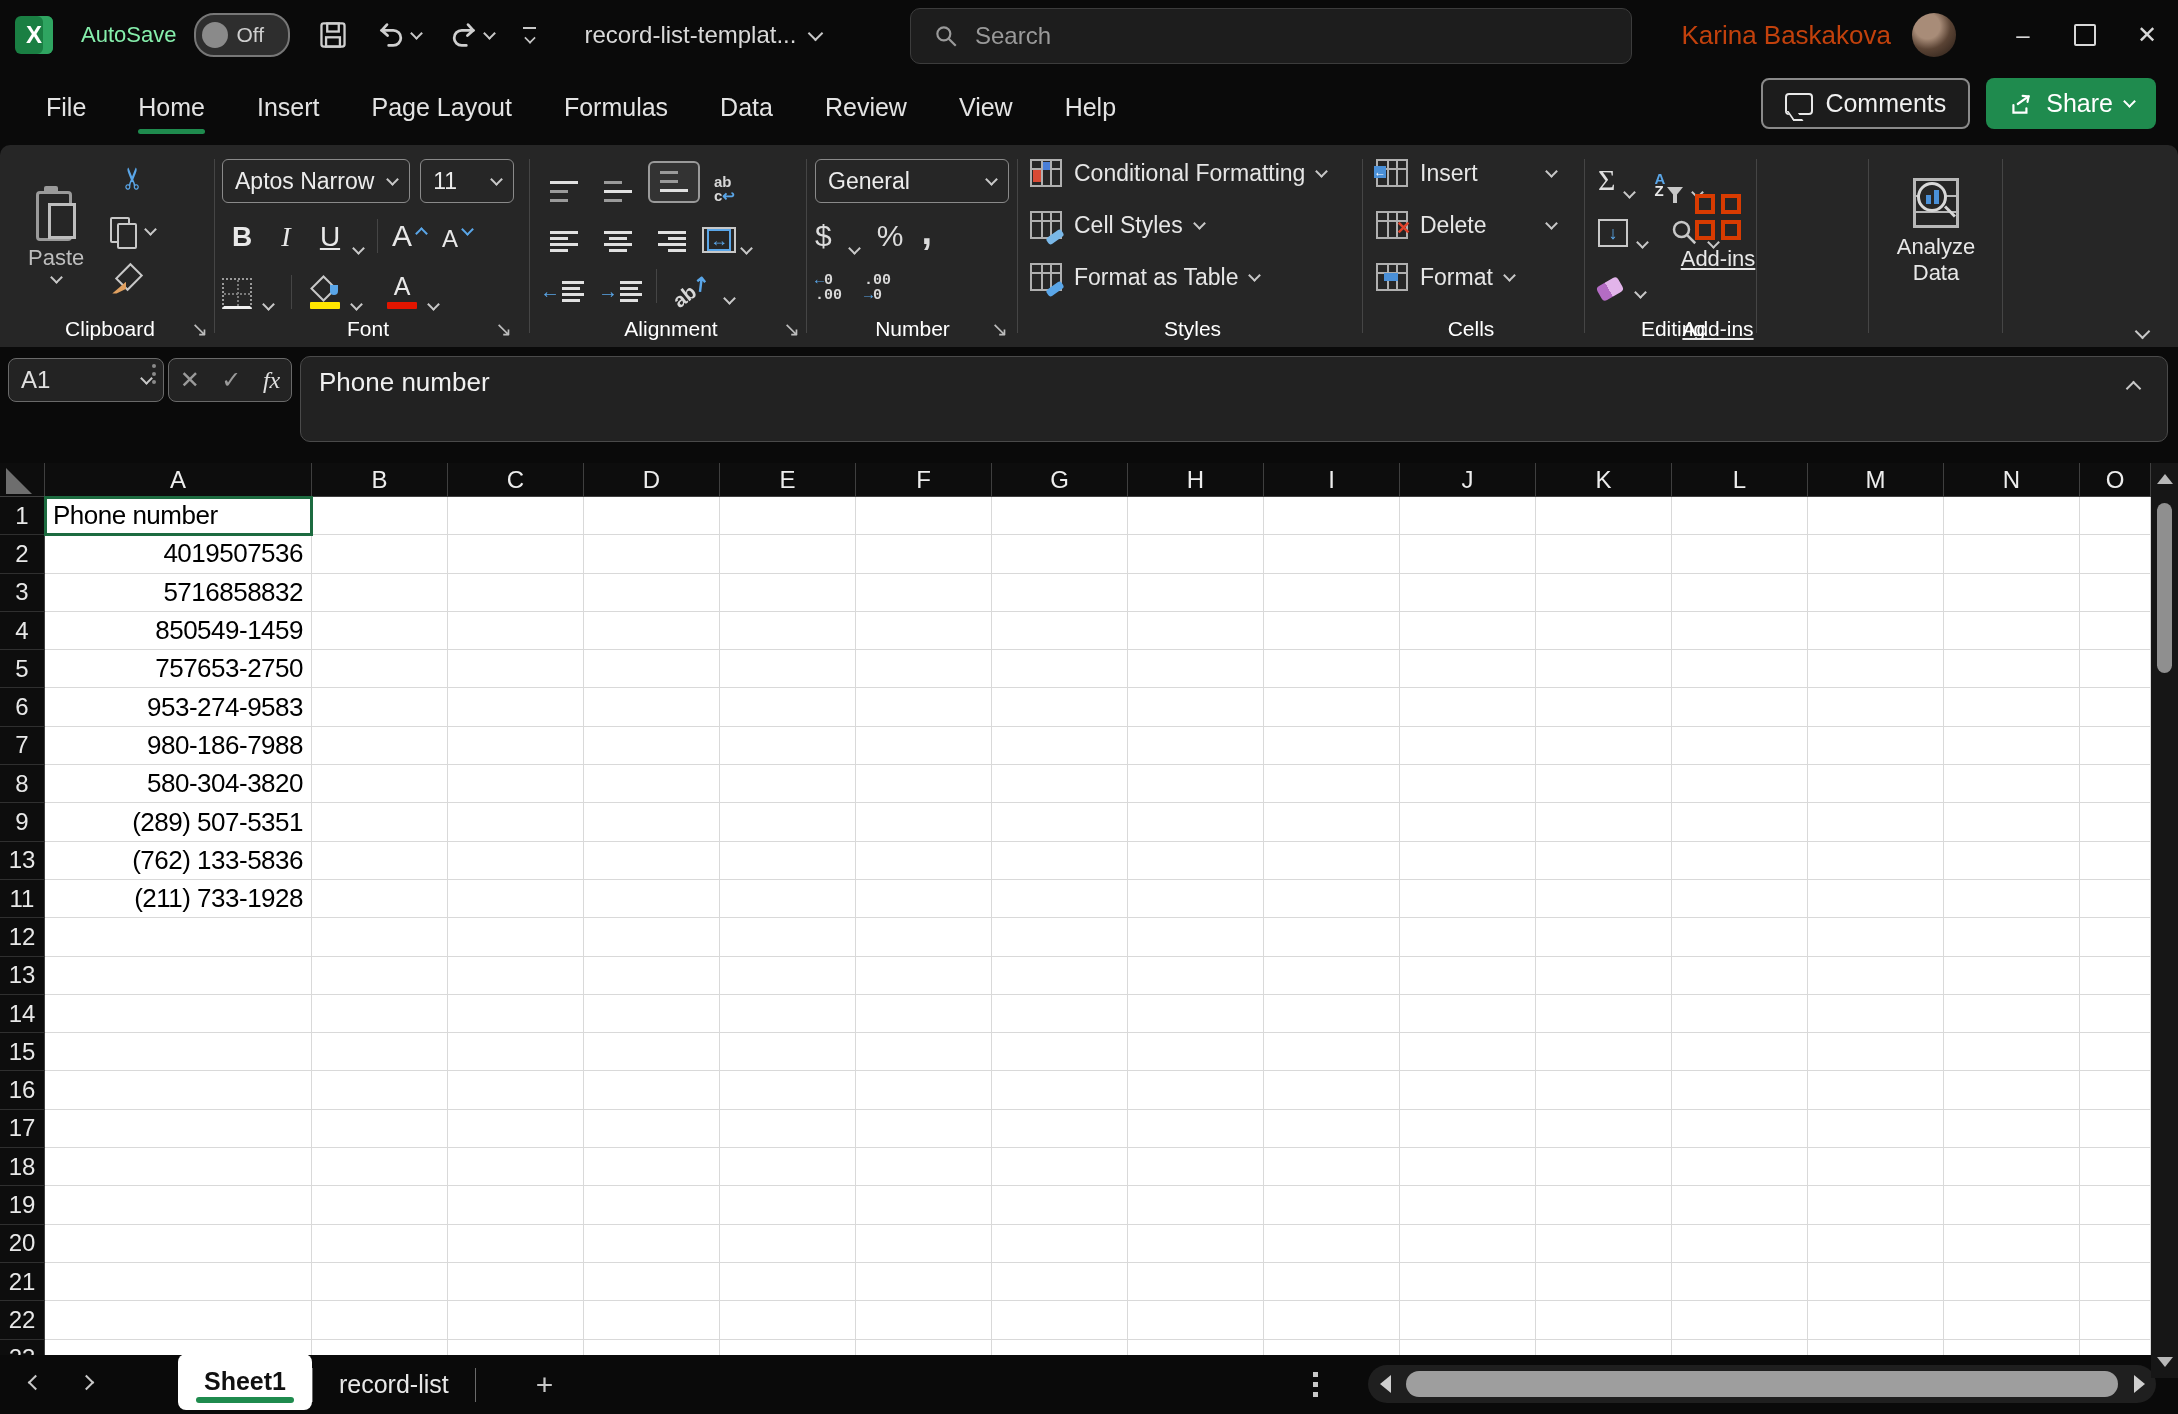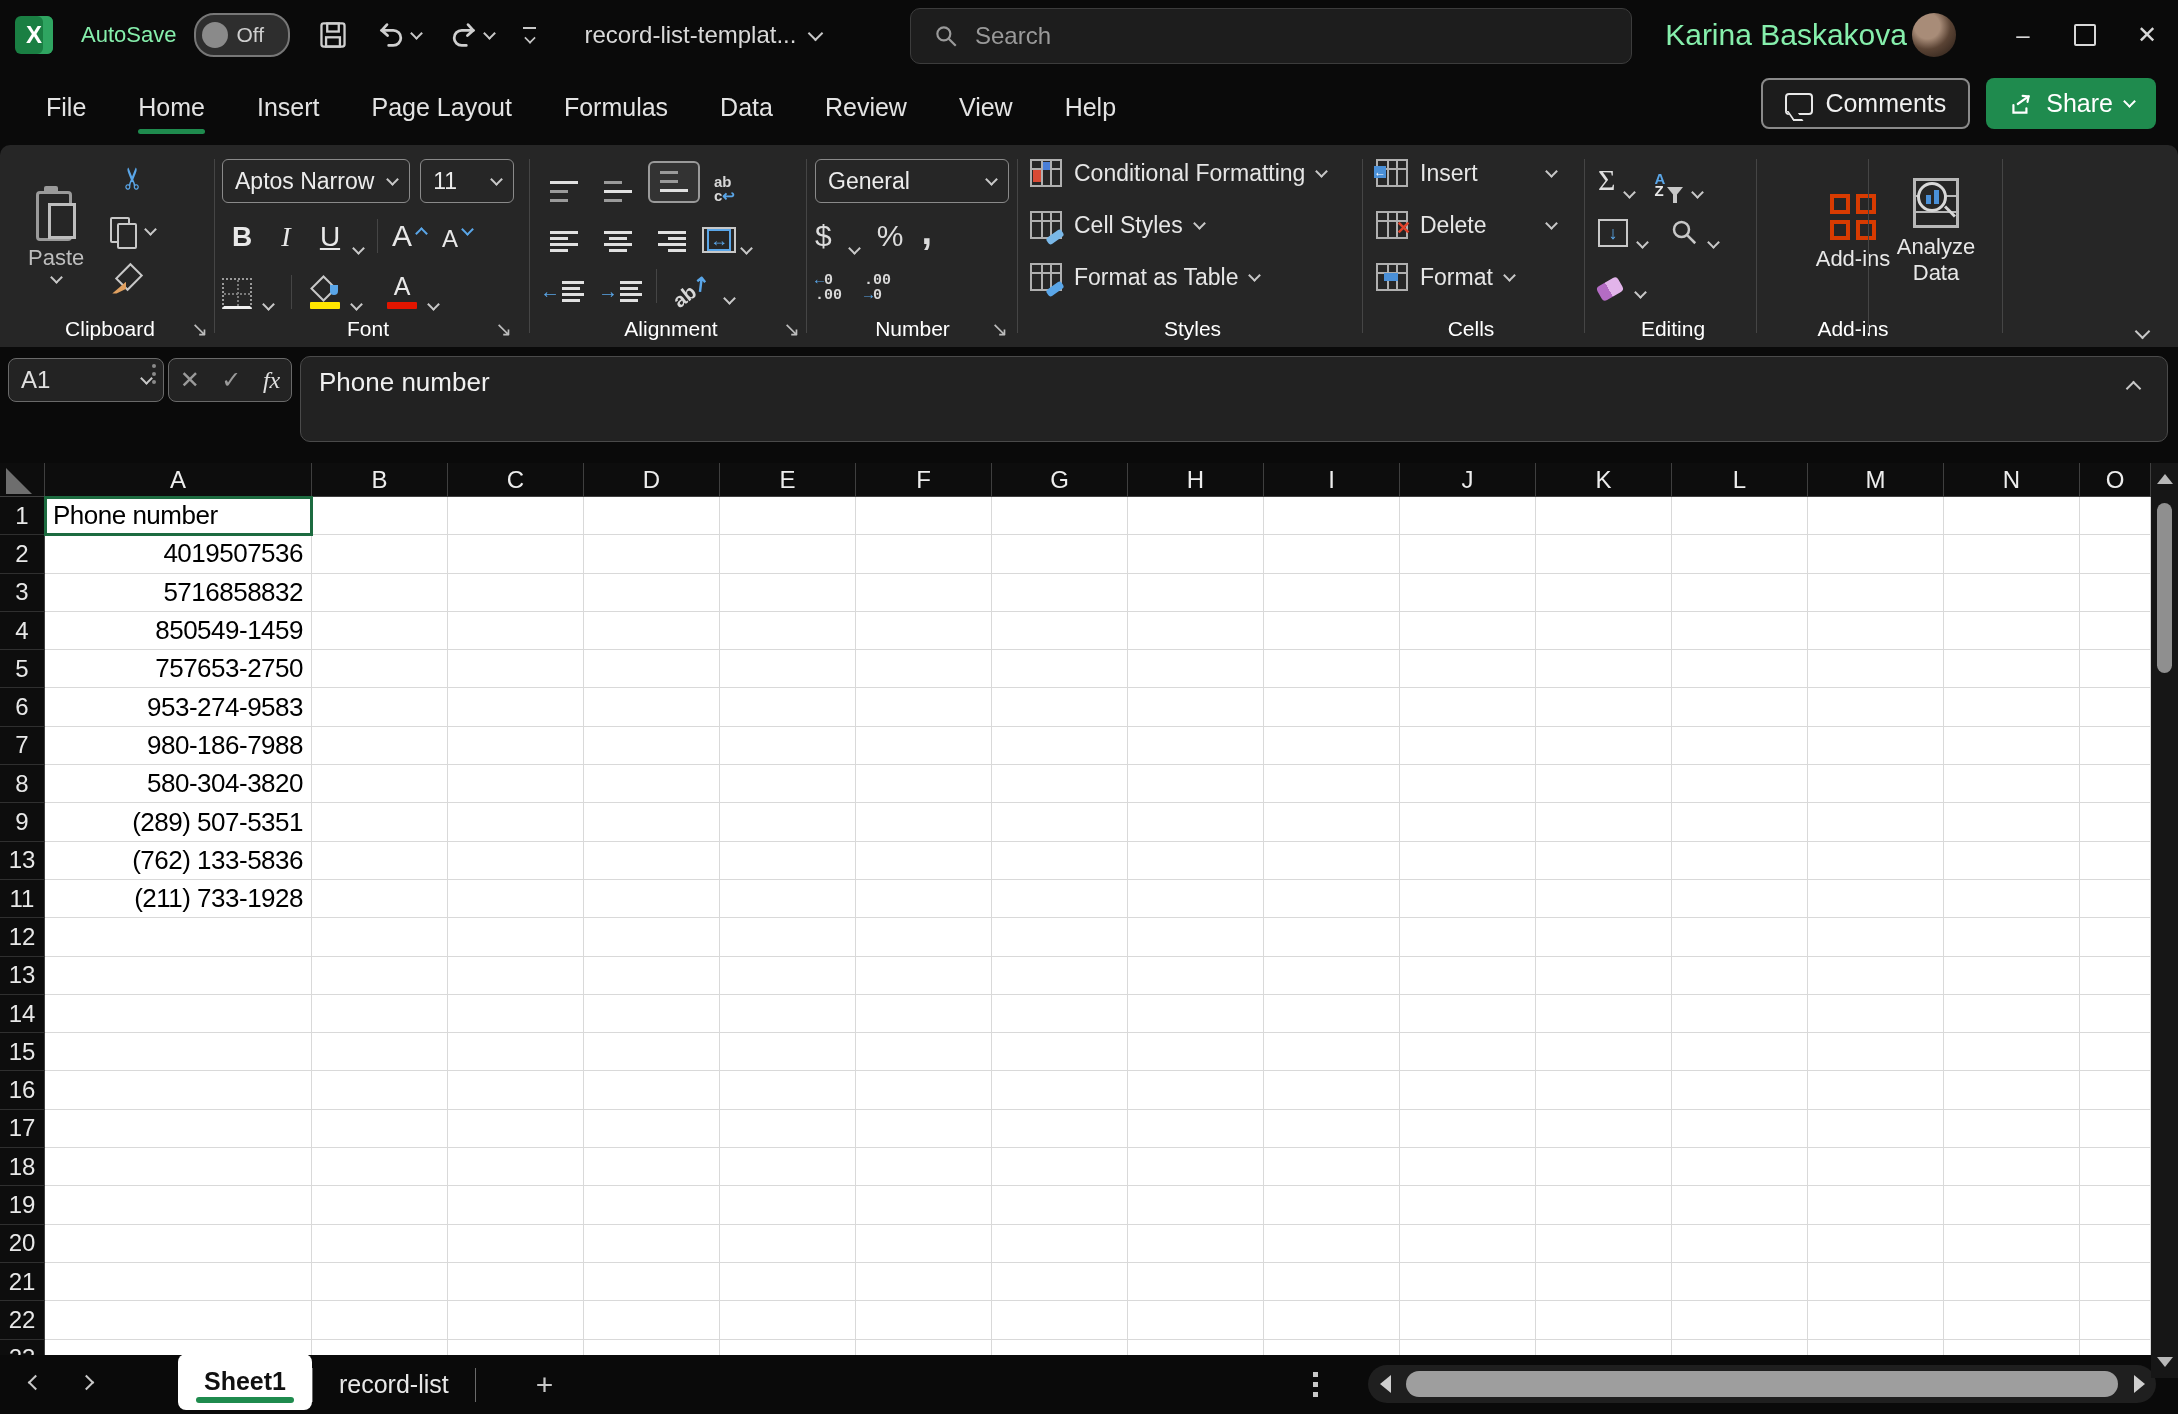--- a/index.html
+++ b/index.html
@@ -23,21 +23,21 @@
   .knob{width:26px;height:26px;border-radius:50%;background:#8a8a8a;margin-left:6px;}
   .toggle .state{font-size:21px;color:#cfcfcf;margin-left:8px;}
   .tb-ico{margin-left:28px;display:flex;align-items:center;gap:6px;}
   .qat-custom{display:inline-block;position:relative;width:16px;height:16px;}
   .qat-custom::before{content:'';position:absolute;left:1px;top:0;width:13px;height:2px;background:#c8c8c8;}
   .qat-custom::after{content:'';position:absolute;left:3px;top:6px;width:8px;height:8px;border-right:2px solid #c8c8c8;border-bottom:2px solid #c8c8c8;transform:rotate(45deg) scale(.8);}
   .filename{font-size:24px;color:#d9d9d9;margin-left:46px;display:flex;align-items:center;gap:14px;}
   .searchbox{position:absolute;left:910px;top:8px;width:720px;height:54px;background:#1d1d1d;border:1px solid #3c3c3c;border-radius:10px;display:flex;align-items:center;color:#9a9a9a;font-size:24px;}
   .searchbox svg{margin:0 16px 0 22px;}
   .tb-right{position:absolute;right:0;top:0;height:70px;display:flex;align-items:center;}
-  .username{font-size:30px;color:#86efac;margin-right:5px;}
+  .username{font-size:26px;color:#c2410c;margin-right:21px;}
   .avatar{width:44px;height:44px;border-radius:50%;background:radial-gradient(circle at 35% 30%,#a88c78 0 30%,#5a4334 55%,#241a14 100%);margin-right:36px;}
   .winbtn{width:62px;height:70px;display:flex;align-items:center;justify-content:center;font-size:24px;color:#d8d8d8;}
   .winbtn .maxi{width:18px;height:18px;border:2px solid #d8d8d8;border-radius:2px;display:block;}
 
   
   .tabrow{position:absolute;left:0;top:70px;width:100%;height:75px;display:flex;align-items:center;background:#0a0a0a;}
   .rtabs{display:flex;align-items:center;margin-left:24px;gap:8px;}
   .rtab{position:relative;padding:10px 22px;font-size:25px;color:#e3e3e3;cursor:default;}
   .rtab.active{font-weight:normal;}
   .rtab.active::after{content:'';position:absolute;left:22px;right:22px;bottom:-2px;height:5px;border-radius:3px;background:#1f8b4e;}
@@ -519,21 +519,21 @@
           <span class="eraser"></span>
           <span class="chev sm"></span>
         </div>
       </div>
       <div class="rg-foot">
         <span class="rg-label">Editing</span>
       </div>
     </div>
     <div class="rsep" style="left:1756px;"></div>
 
-    <div class="rgroup" style="left:1805px;width:96px;">
+    <div class="rgroup" style="left:1670px;width:96px;text-decoration:underline;">
       <div class="rg-body" style="justify-content:center;">
         <div class="bigbtn" style="margin-top:10px;">
           <span class="addins-ic">
               <span></span>
               <span></span>
               <span></span>
               <span></span>
             </span>
           <span style="color:#e8e8e8;">Add-ins</span>
         </div>

